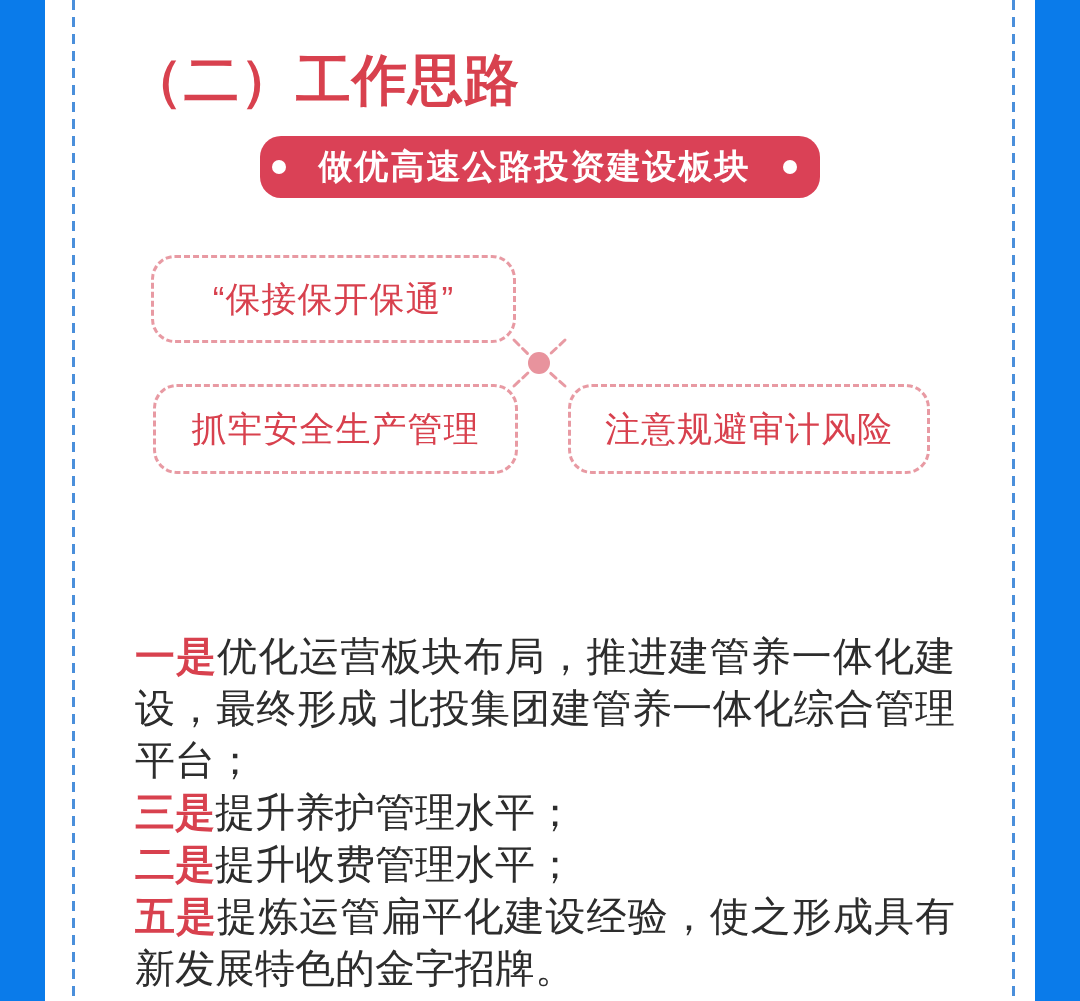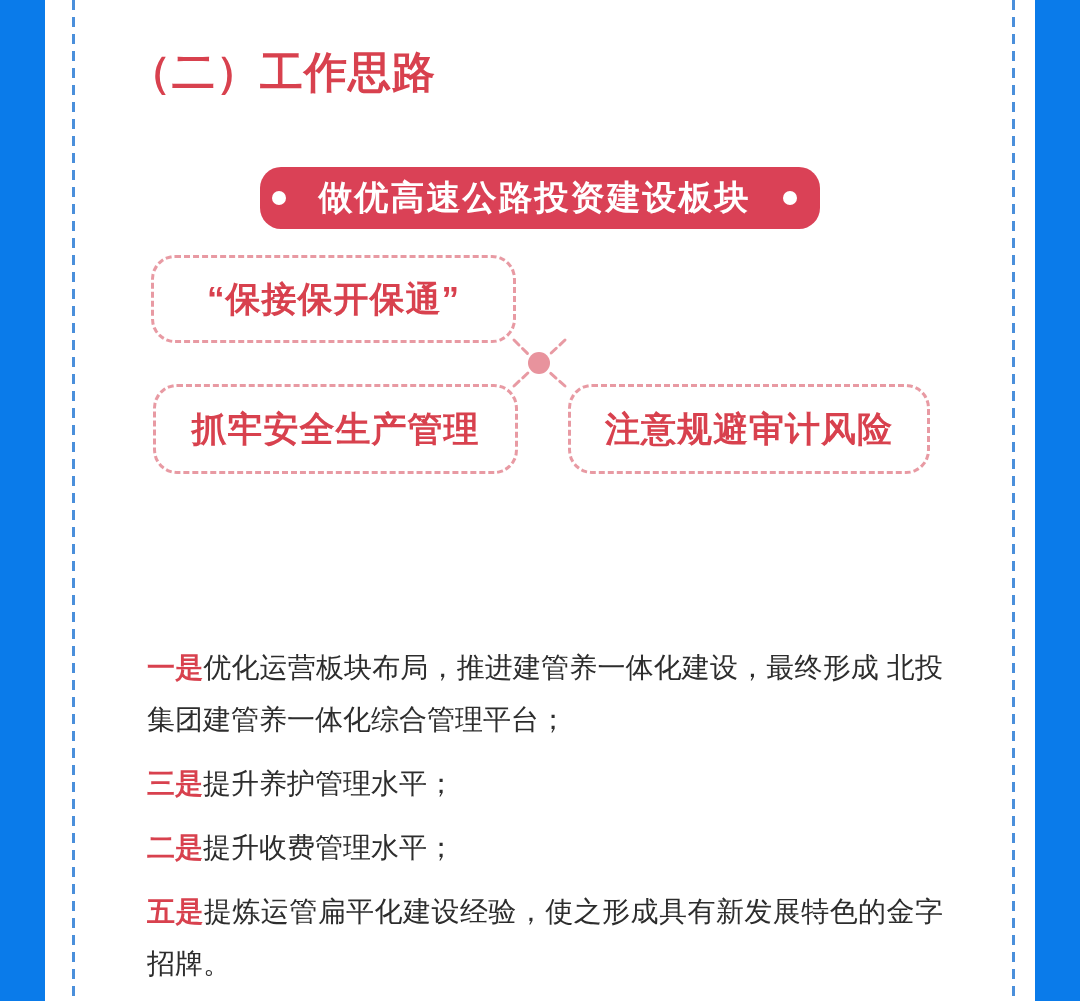--- a/index.html
+++ b/index.html
@@ -24,67 +24,67 @@
     background: repeating-linear-gradient(
       to bottom,
       var(--dash-blue, #4a8fdb) 0 10px,
       transparent 10px 17px);
   }
   .dash-line.left  { left: 72px; }
   .dash-line.right { left: 1012px; }
 
   .title {
     position: absolute; left: 128px; top: 44px; margin: 0;
-    font-size: 43px; font-weight: 800; letter-spacing: 1px;
+    font-size: 55px; font-weight: 800; letter-spacing: 1px;
     color: var(--accent-red, #d8414e);
   }
 
   .pill {
     position: absolute; left: 260px; width: 560px; height: 62px;
     background: var(--pill-bg, #da4156);
     border-radius: 21px;
     display: flex; align-items: center; justify-content: space-between;
     padding: 0 23px; box-sizing: border-box;
   }
-  .pill.first  { top: 167px; padding-left: 12px; }
+  .pill.first  { top: 136px; padding-left: 12px; }
   .pill.second { top: 529px; }
   .pill-dot {
     width: 14px; height: 14px; border-radius: 50%;
     background: #ffffff; flex: 0 0 auto;
   }
   .pill-label {
     color: #ffffff; font-size: 34px; font-weight: 700;
     letter-spacing: 2px; white-space: nowrap;
   }
 
   .dbox {
     position: absolute;
     border: 3px dashed var(--dash-pink, #e89aa3);
     border-radius: 24px;
     display: flex; align-items: center; justify-content: center;
     box-sizing: border-box;
     background: #ffffff;
   }
   .dbox span {
     color: var(--accent-red, #d8414e);
-    font-size: 35px; font-weight: 700; letter-spacing: 1px;
+    font-size: 35px; font-weight: 400; letter-spacing: 1px;
     white-space: nowrap;
   }
   .dbox.b1 { left: 151px; top: 255px; width: 365px; height: 88px; }
   .dbox.b2 { left: 568px; top: 255px; width: 362px; height: 88px; }
   .dbox.b3 { left: 153px; top: 384px; width: 365px; height: 90px; justify-content: center; }
   .dbox.b4 { left: 568px; top: 384px; width: 362px; height: 90px; align-items: center; }
 
   .connector { position: absolute; left: 495px; top: 325px; }
 
   .points {
     position: absolute; left: 135px; top: 630px; width: 820px;
   }
   .points p {
-    margin: 12px; font-size: 28px; line-height: 52px;
+    margin: 0; font-size: 40px; line-height: 52px;
     color: var(--body-text, #2d2d2d);
     text-align: justify;
   }
   .points .lead {
     color: var(--accent-red, #d8414e);
     font-weight: 700;
   }
 </style>
 </head>
 <body>

